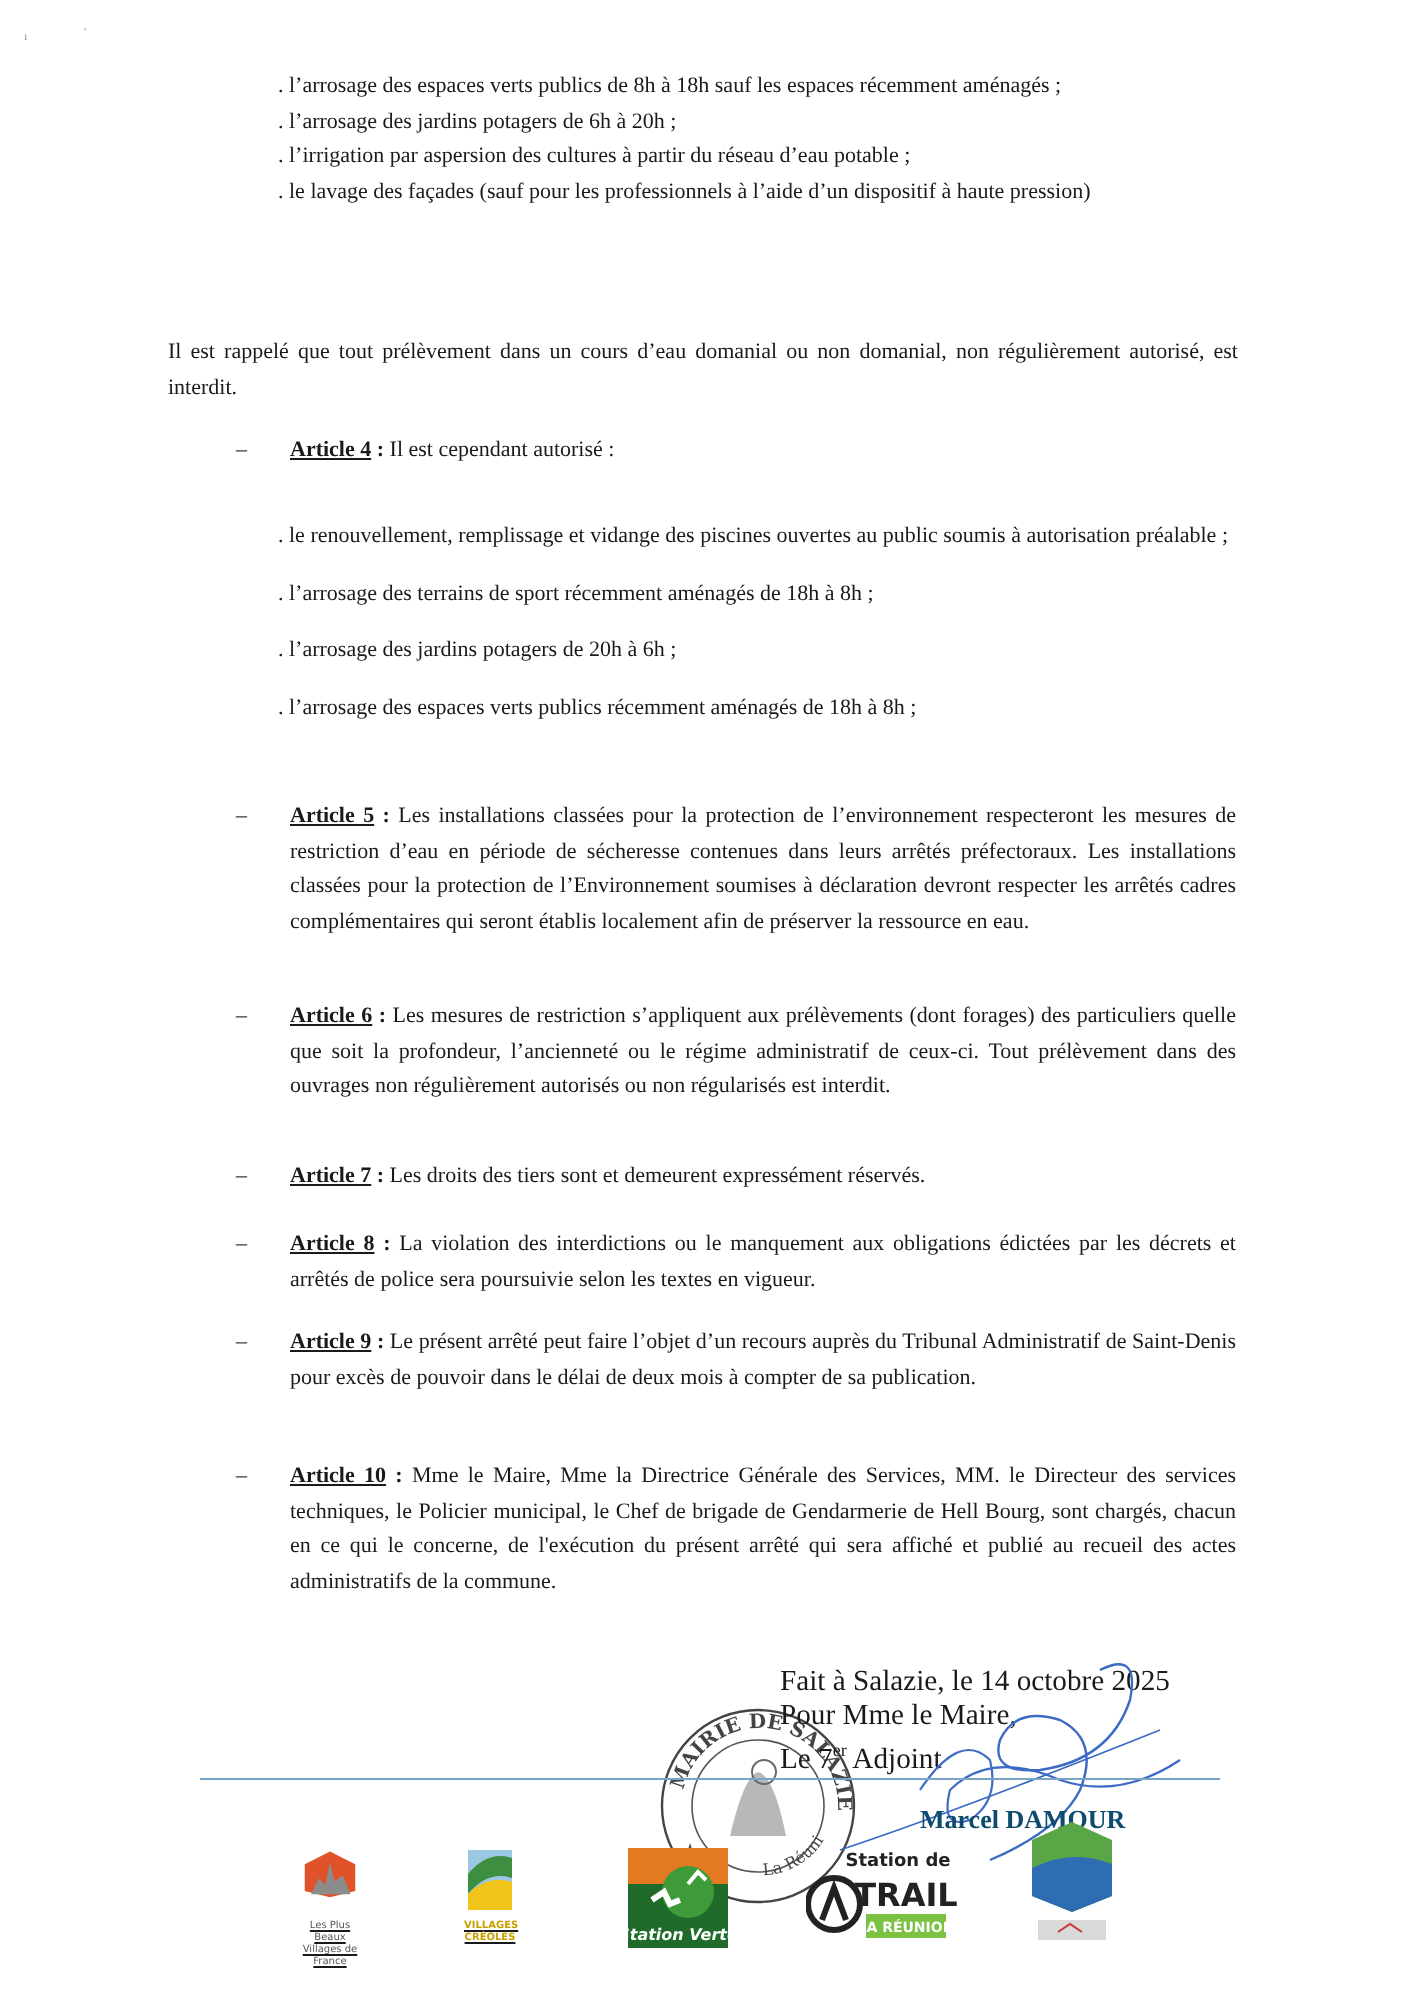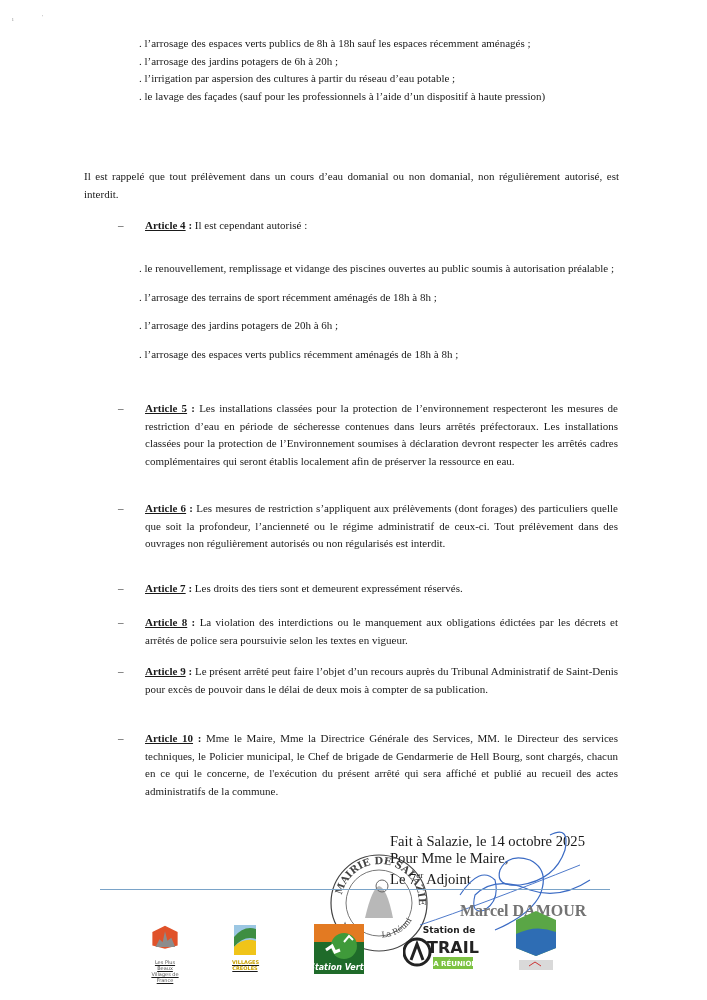--- a/index.html
+++ b/index.html
@@ -17,21 +17,21 @@
   .article .art-body { margin-left: 27px; }
   .art-label { font-weight: bold; text-decoration: underline; }
   .art-colon { font-weight: bold; }
   .art4-list { position: absolute; left: 139px; width: 479px; }
   .u { text-decoration: underline; }
   .sign { position: absolute; left: 390px; top: 833px; font-size: 14.6px; line-height: 17px; }
   .sign sup { font-size: 9px; }
   .footer-line { position: absolute; left: 100px; top: 889px; width: 510px; height: 1px; background: #7aa3c8; }
   .footer-address { position: absolute; left: 107px; top: 893px; font-family: "DejaVu Sans", sans-serif;
                     font-size: 9.2px; color: #333; white-space: nowrap; }
-  .signer { position: absolute; left: 460px; top: 902px; font-weight: bold; font-size: 16px; color: #737373; }
+  .signer { position: absolute; left: 460px; top: 902px; font-weight: bold; font-size: 13px; color: #0c4a6e; }
   .stamp { position: absolute; left: 327px; top: 848px; width: 105px; height: 105px; }
   .signature { position: absolute; left: 400px; top: 825px; width: 200px; height: 110px; }
   .logo { position: absolute; text-decoration: underline; }
   .logo-label { font-family: "DejaVu Sans", sans-serif; font-size: 5px; color: #555; text-align: center; }
 </style>
 </head>
 <body>
 
 <div class="page">
 

